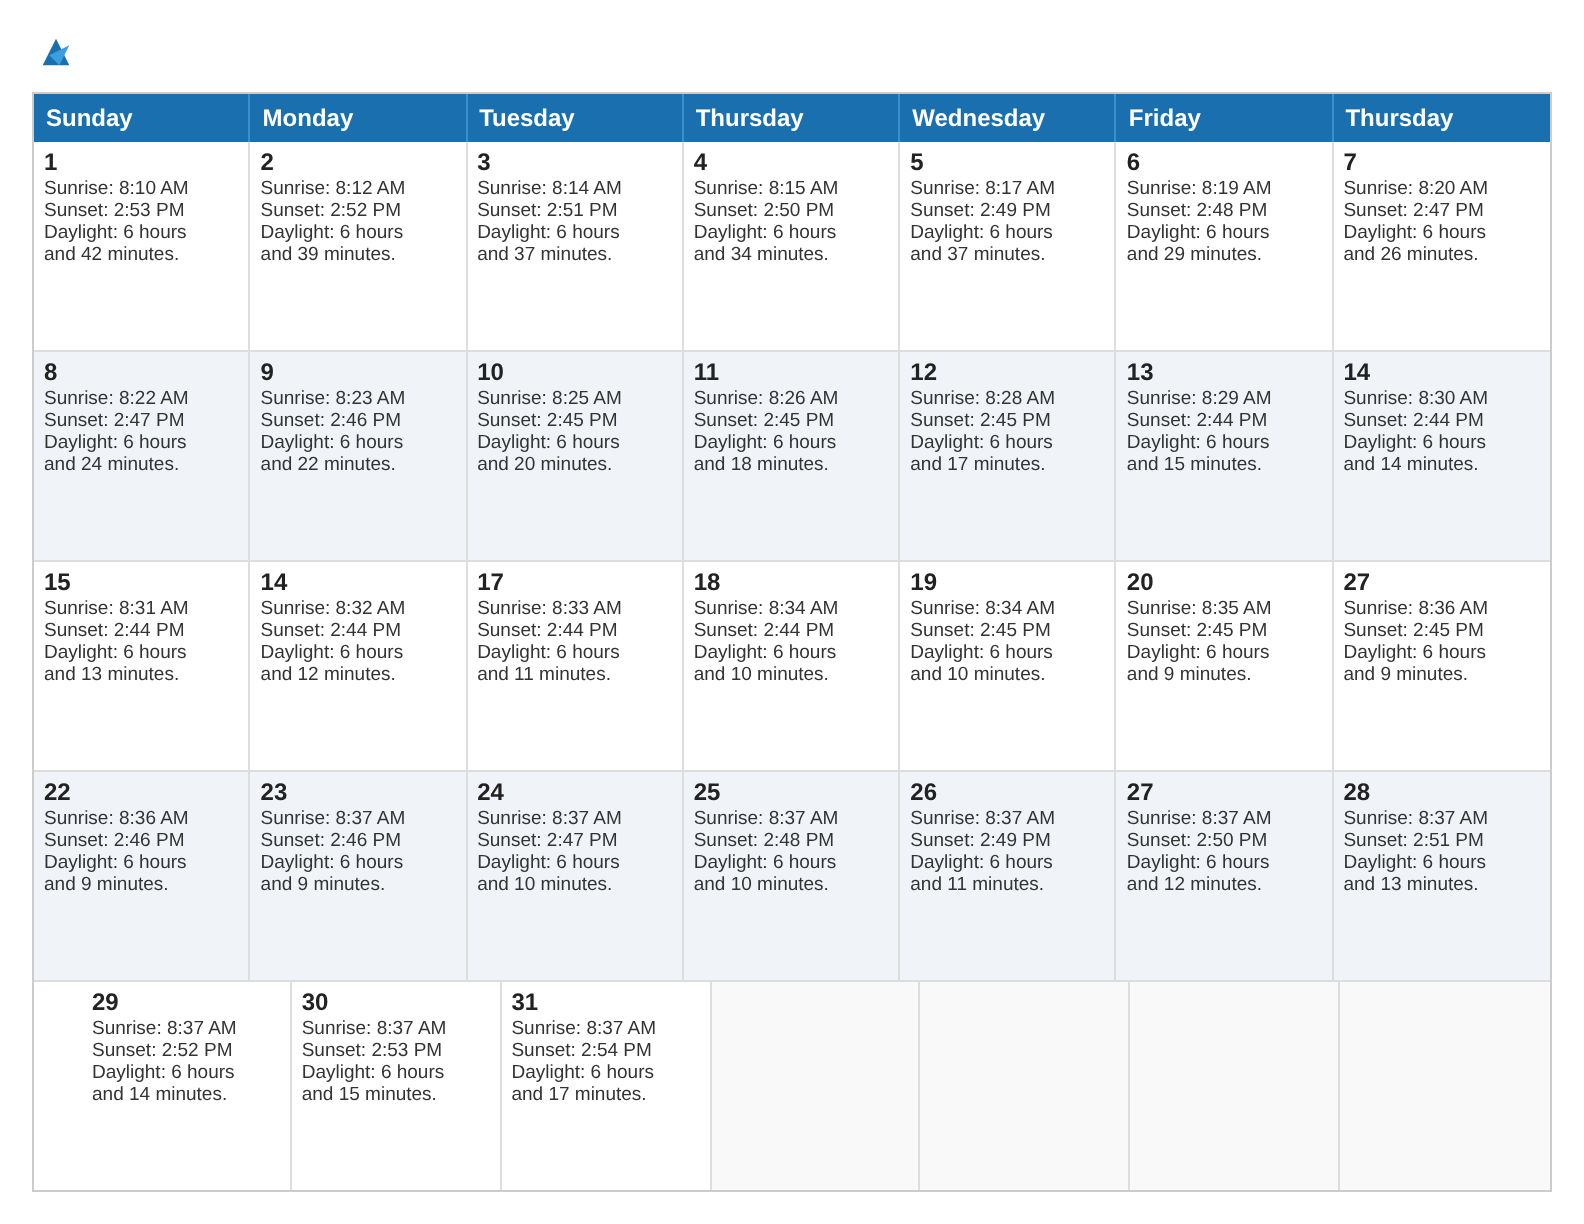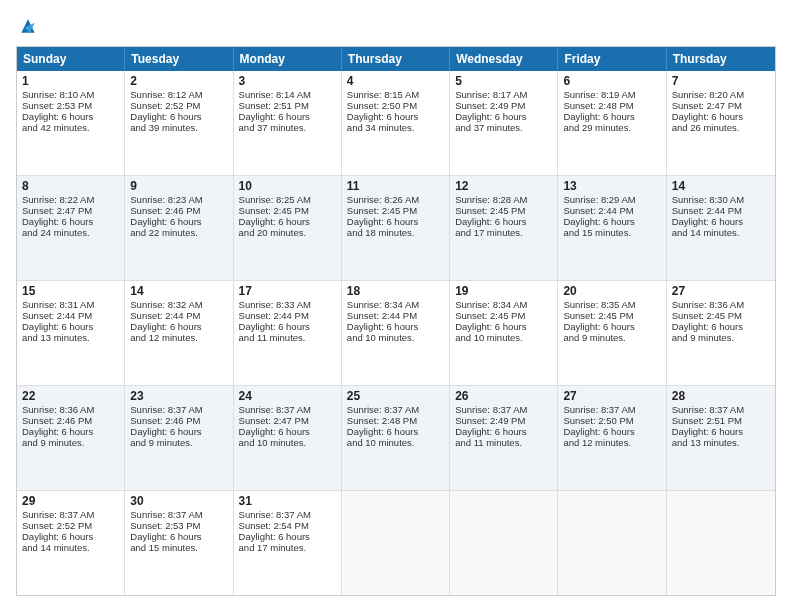--- a/index.html
+++ b/index.html
@@ -78,21 +78,21 @@
       display: flex;
       flex-direction: column;
       flex: 1;
     }
     .cal-row {
       display: grid;
       grid-template-columns: repeat(7, 1fr);
       flex: 1;
       border-bottom: 1px solid #ddd;
     }
-    .cal-row:last-child { border-bottom: none; }
+    .cal-row:last-child { border-bottom: none; margin-left: 24px; }
     .cal-cell {
       padding: 3px 5px;
       border-right: 1px solid #ddd;
       font-size: 9.5px;
       color: #333;
       vertical-align: top;
       min-height: 0;
     }
     .cal-cell:last-child { border-right: none; }
     .cal-cell.empty { background: #f9f9f9; }
@@ -125,22 +125,22 @@
     </div>
     <div class="title-block">
       <div class="month-title"></div>
       <div class="location"></div>
     </div>
   </div>
 
   <div class="calendar">
     <div class="cal-header" id="cal-header-row">
         <div class="cal-header-cell">Sunday</div>
+        <div class="cal-header-cell">Monday</div>
         <div class="cal-header-cell">Tuesday</div>
-        <div class="cal-header-cell">Monday</div>
         <div class="cal-header-cell">Thursday</div>
         <div class="cal-header-cell">Wednesday</div>
         <div class="cal-header-cell">Friday</div>
         <div class="cal-header-cell">Thursday</div>
       </div>
     <div class="cal-body" id="cal-body">
         <div class="cal-row">
           <div class="cal-cell">
             <span class="day-num">1</span>
             <div>Sunrise: 8:10 AM</div>

